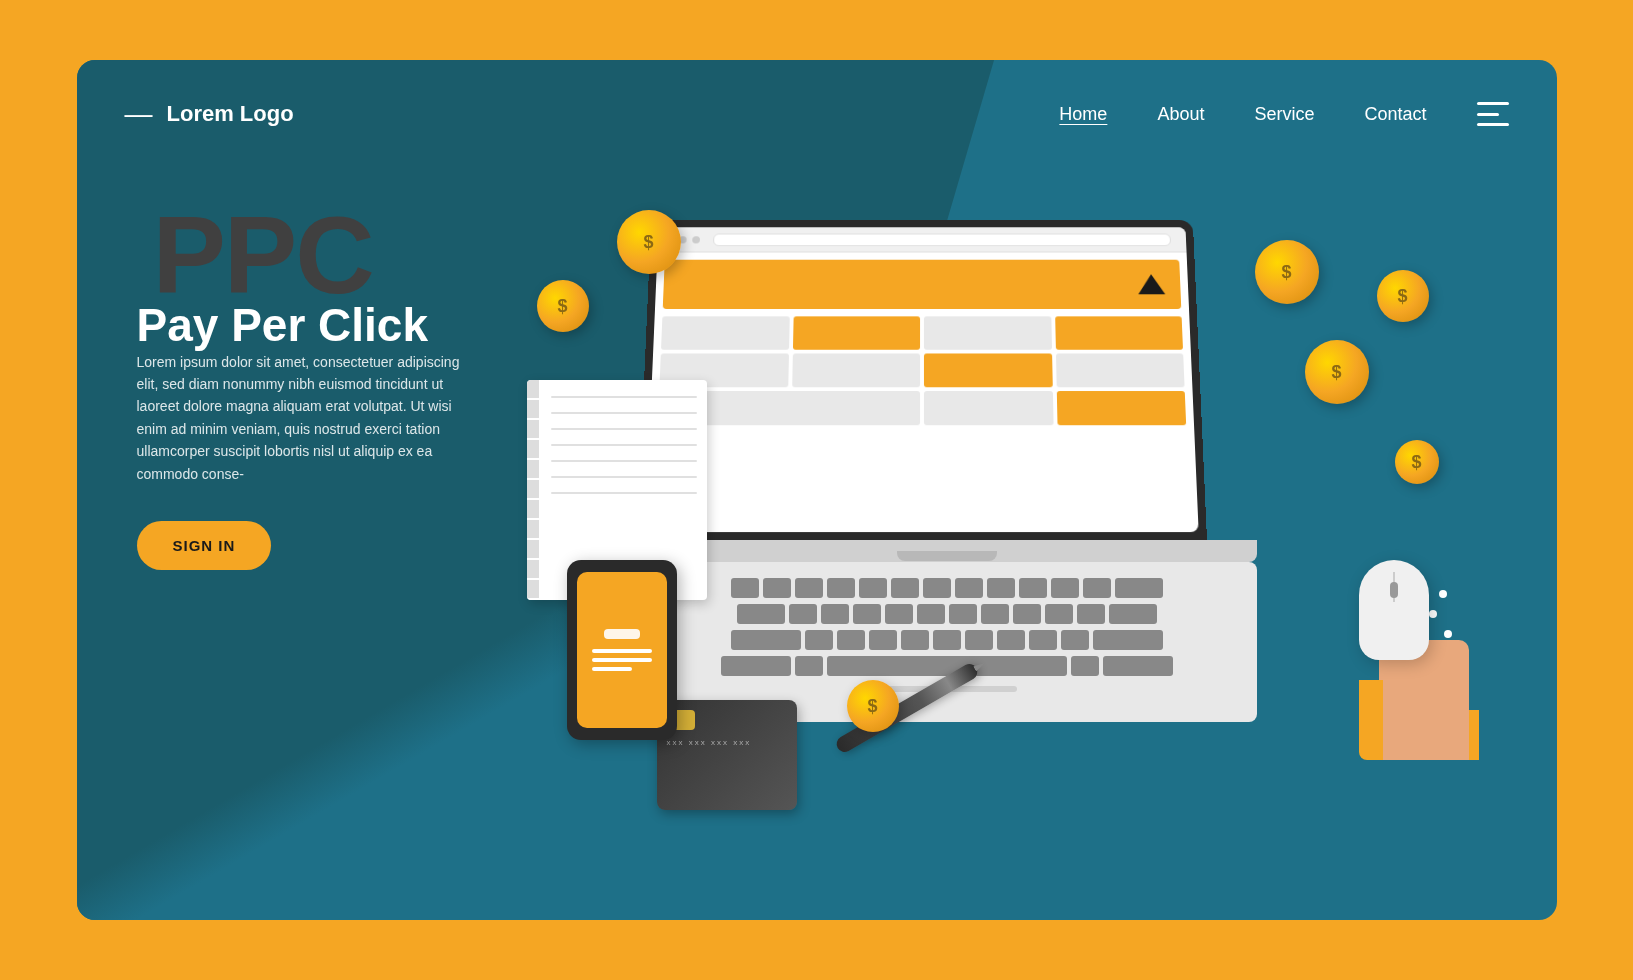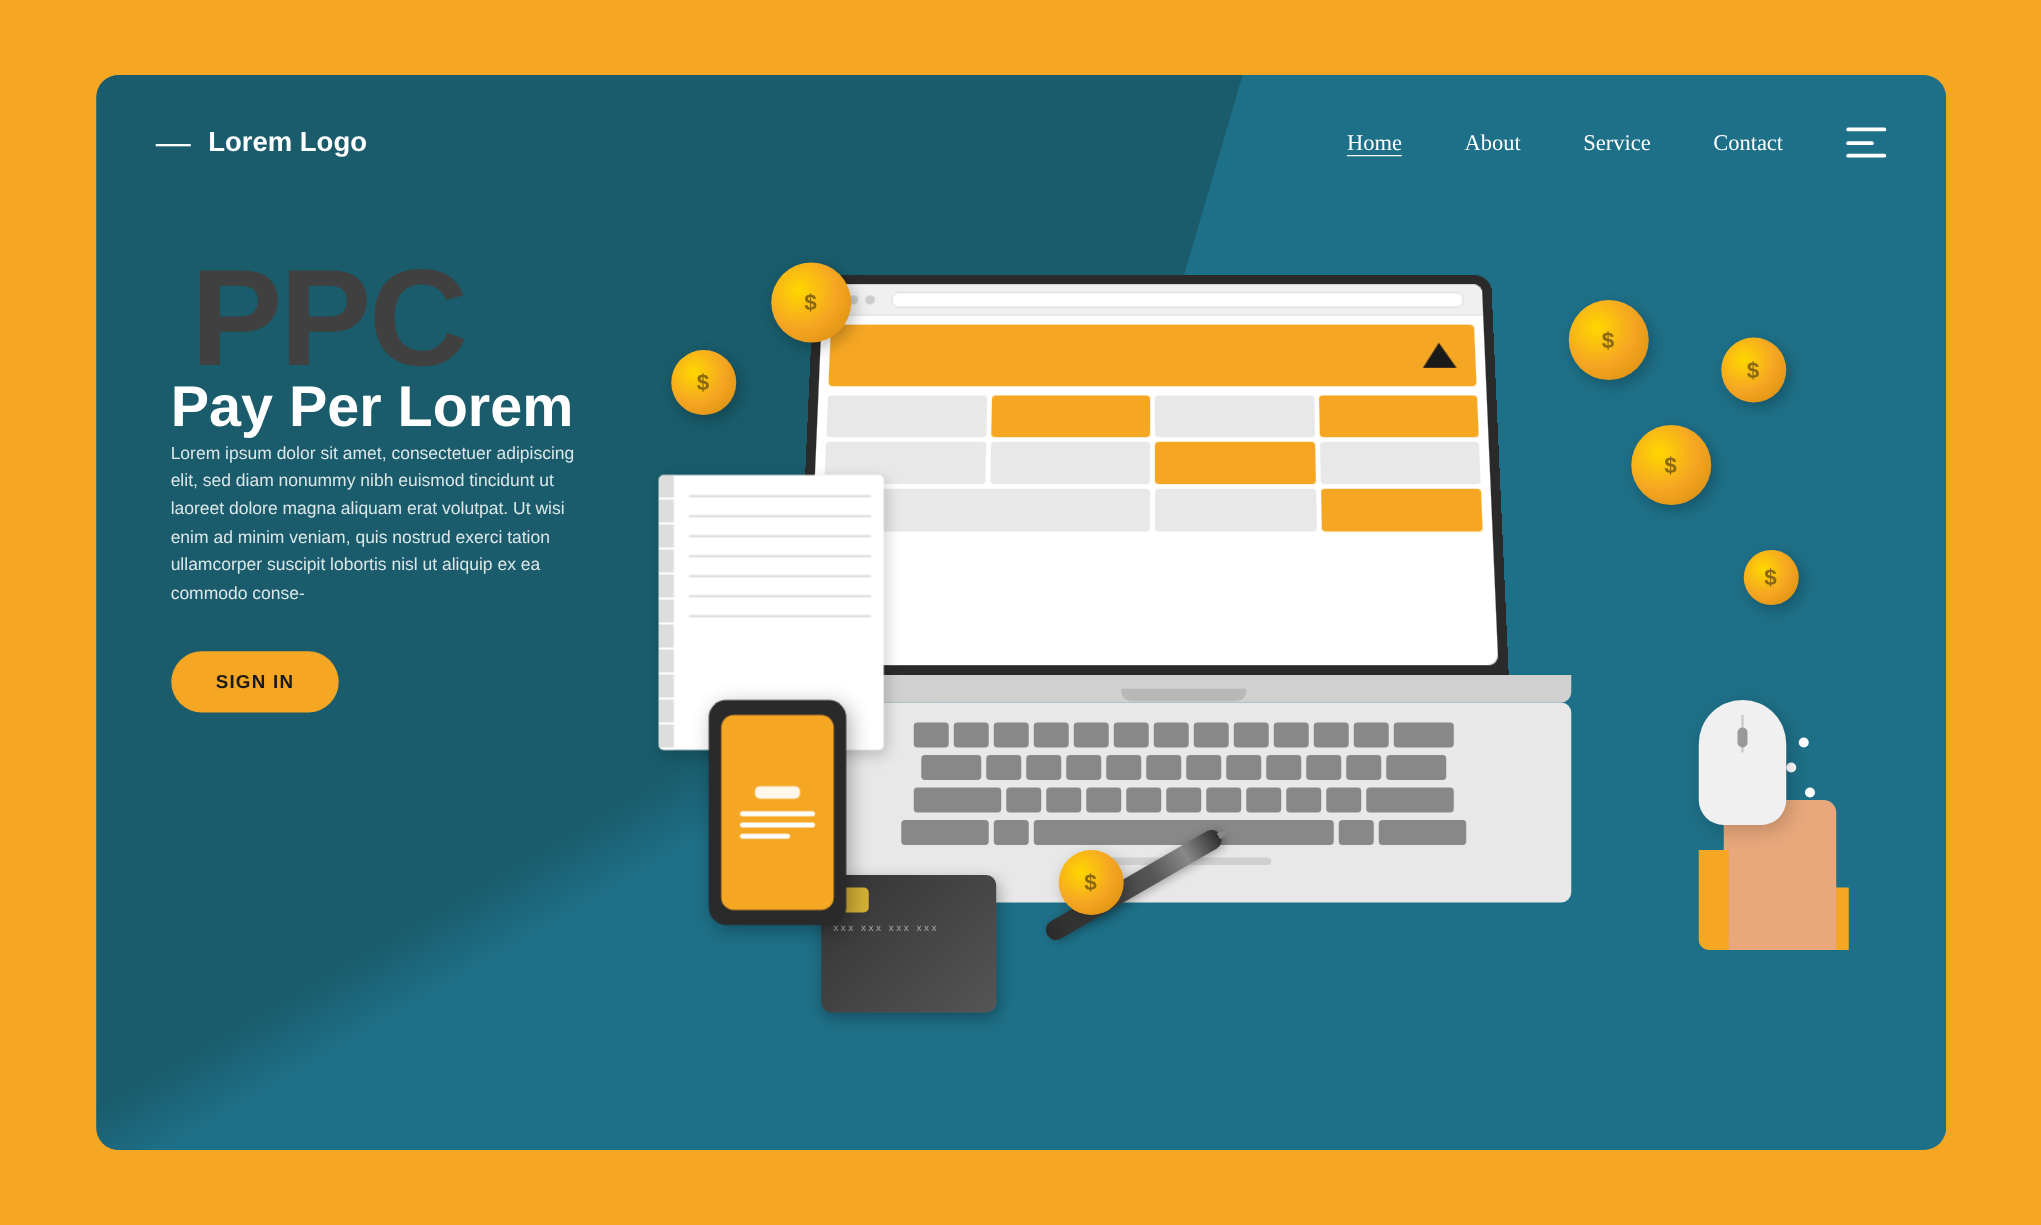--- a/index.html
+++ b/index.html
@@ -80,21 +80,20 @@
       display: flex;
       align-items: center;
       gap: 50px;
     }
     .nav-link {
       color: white;
       font-size: 18px;
       text-decoration: none;
       cursor: pointer;
       font-weight: 500;
-      font-family: Liberation Serif, serif;
     }
     .nav-link.active {
       text-decoration: underline;
       text-underline-offset: 4px;
     }
     .nav-menu-icon {
       width: 32px;
       height: 24px;
       display: flex;
       flex-direction: column;
@@ -596,21 +595,21 @@
             <span></span>
             <span></span>
         </div>
       </div>
     </nav>
 
     <div class="main">
 
       <div class="left-copy">
         <div class="ppc-title">PPC</div>
-        <div class="subtitle">Pay Per Lorem</div>
+        <div class="subtitle">Pay Per Click</div>
         <p class="body-text">Lorem ipsum dolor sit amet, consectetuer adipiscing elit, sed diam nonummy nibh euismod tincidunt ut laoreet dolore magna aliquam erat volutpat. Ut wisi enim ad minim veniam, quis nostrud exerci tation ullamcorper suscipit lobortis nisl ut aliquip ex ea commodo conse-</p>
         <div class="cta-buttons">
           <button class="btn-signin">SIGN IN</button>
         </div>
       </div>
 
       <div class="right-illustration">
 
         <div class="laptop">
 

